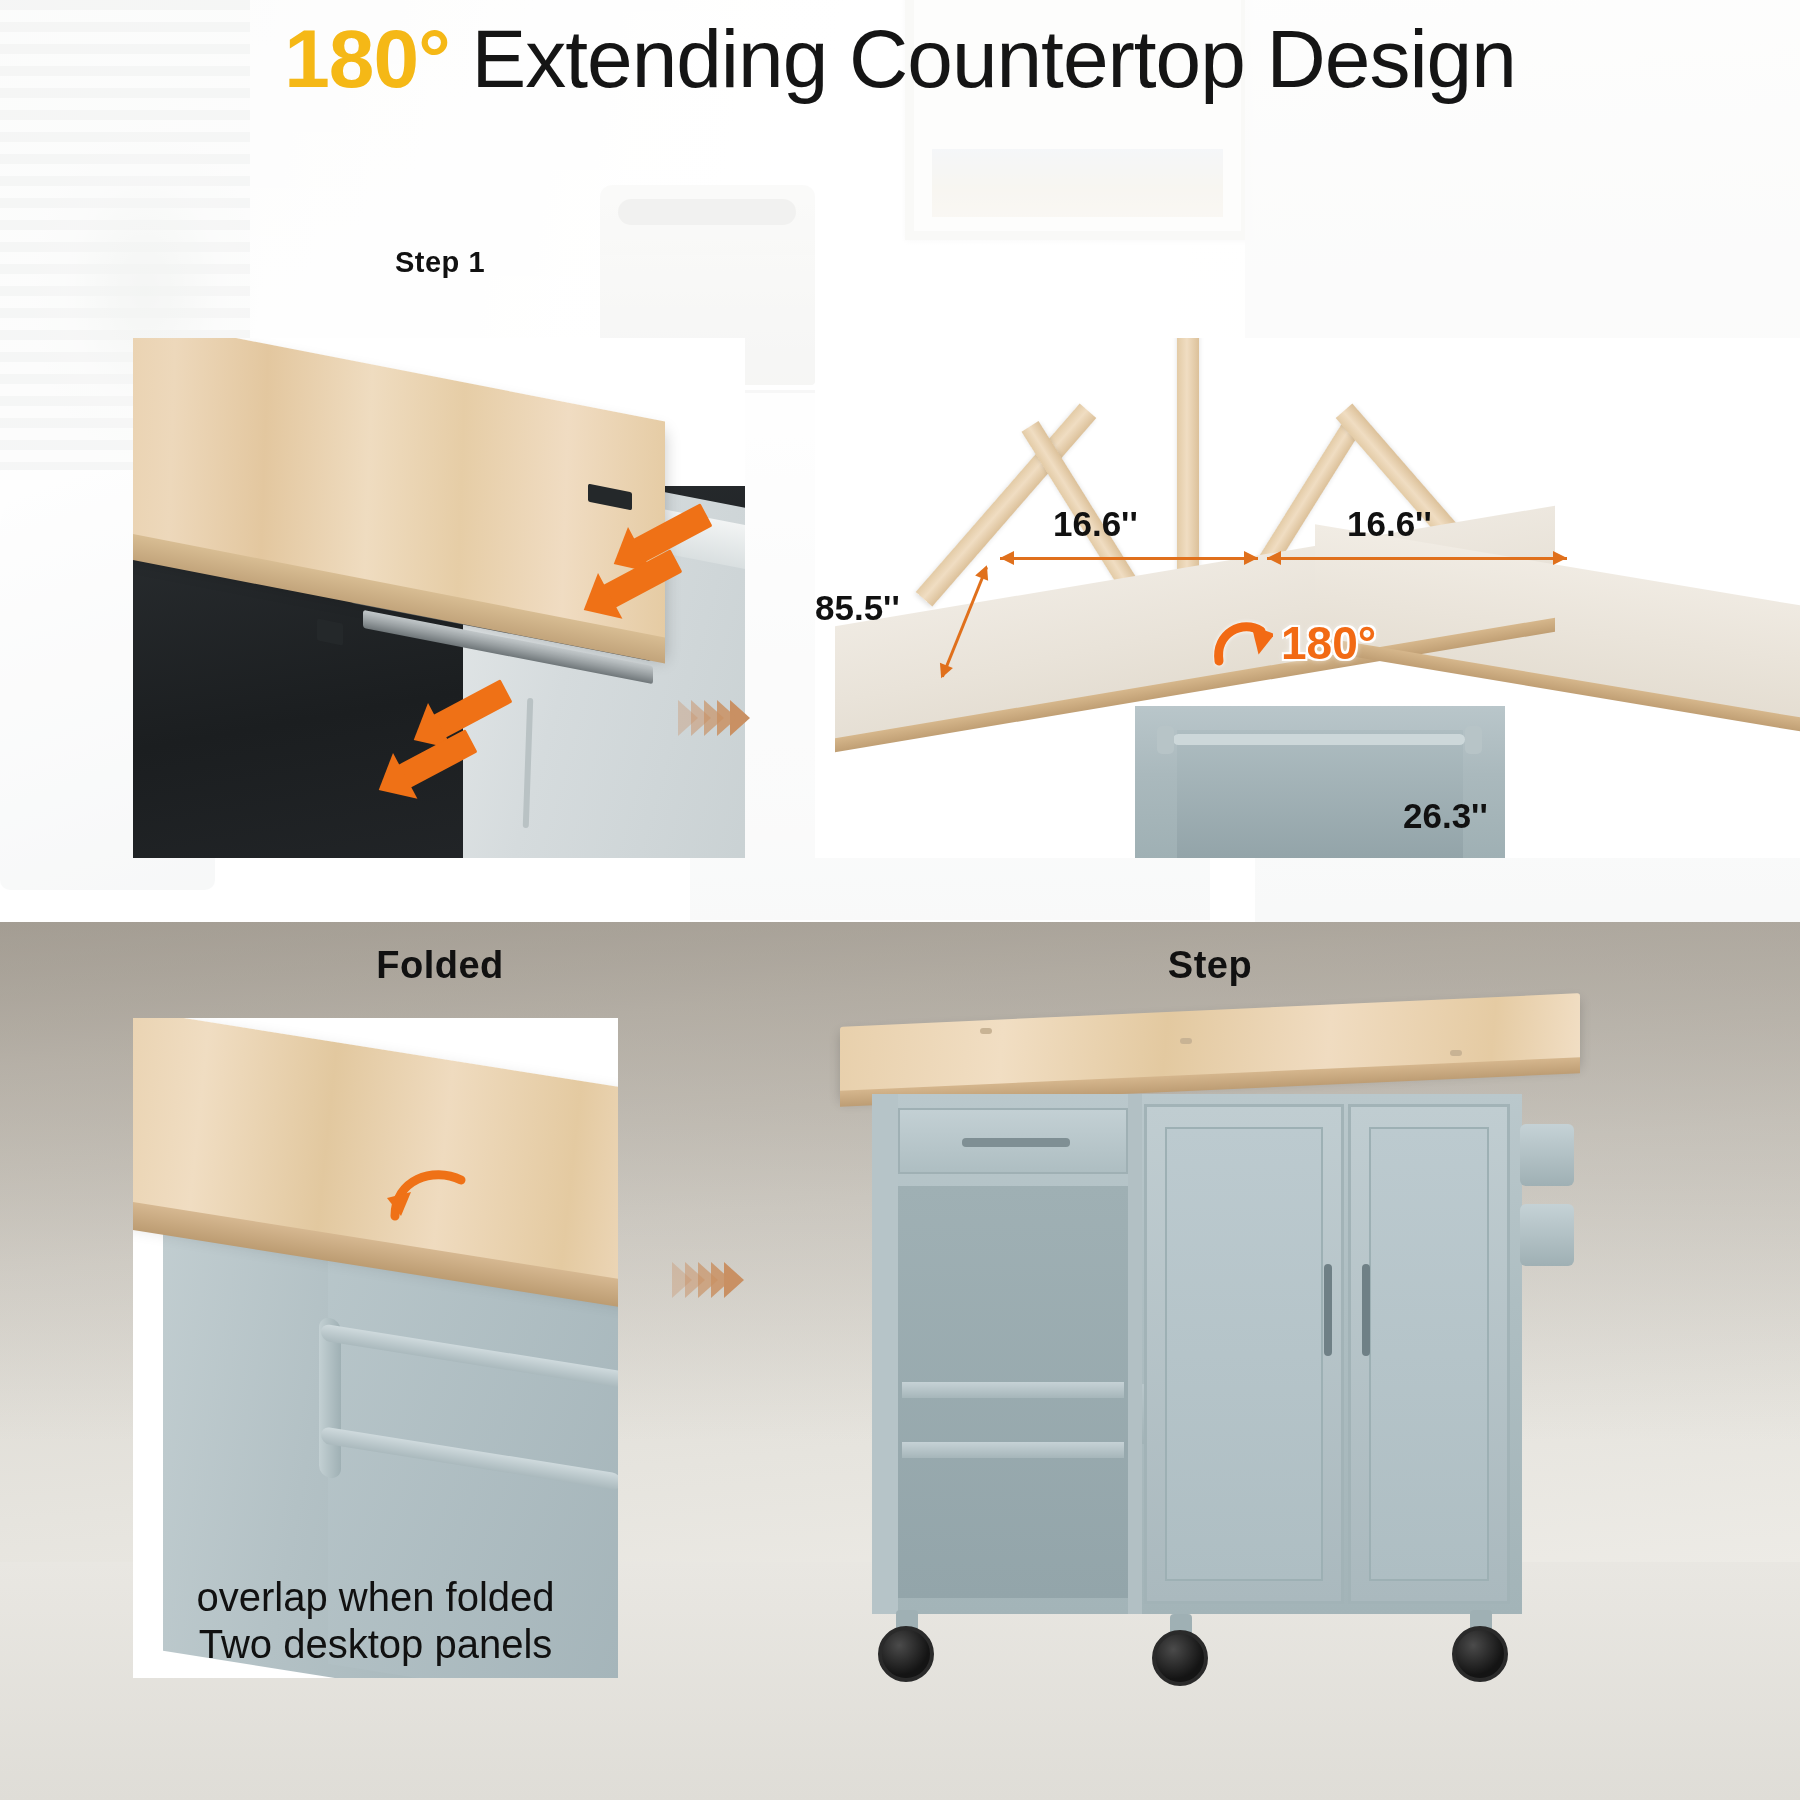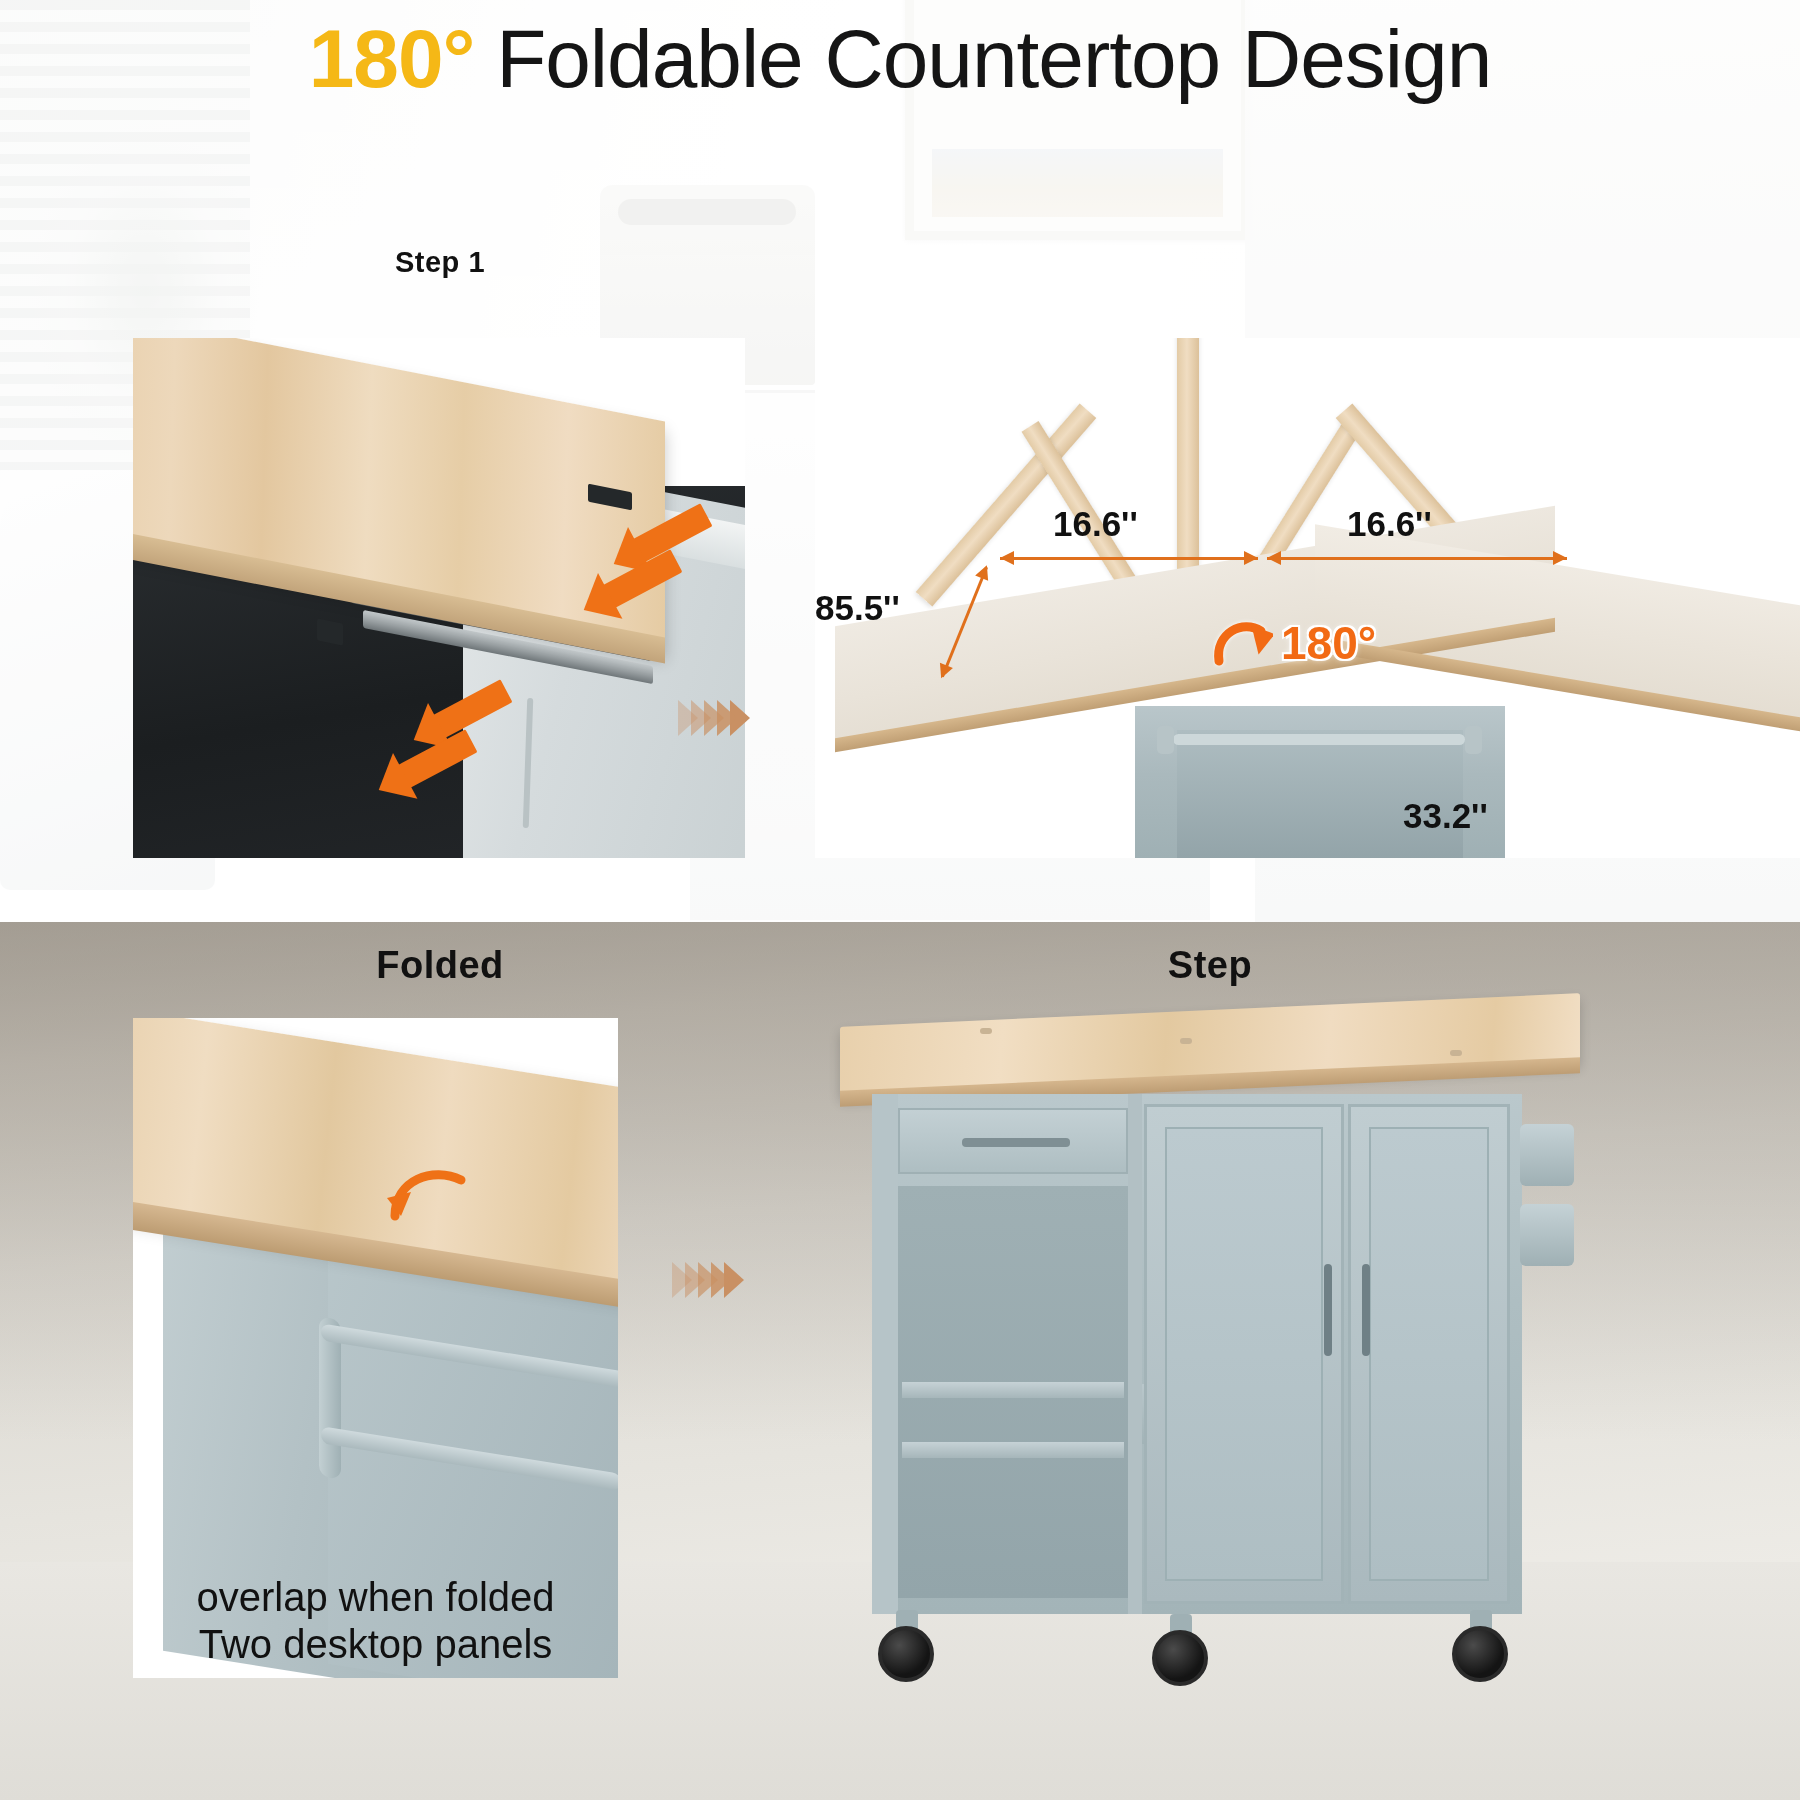--- a/index.html
+++ b/index.html
@@ -261,21 +261,21 @@
     <div class="bg-frame-art"></div>
   </div>
   <div class="bg-espresso"></div>
   <div class="bg-cabinet"></div>
   <div class="bg-shelf"></div>
   <div class="bg-rightpanel"></div>
   <div class="bg-veil"></div>
 
   <div id="header">
     <div id="title">
-      <span class="deg">180°</span><span> Foldable Countertop Design</span>
+      <span class="deg">180°</span><span> Extending Countertop Design</span>
     </div>
   </div>
 
   <div class="step-label" id="step1-label">Step 1</div>
 
   <div id="step1-card">
     <div class="s1-dark"></div>
     <div class="s1-cab"></div>
     <div class="s1-rail"></div>
     <div class="s1-slide-a"></div>
@@ -320,21 +320,21 @@
       <div class="s2-knob" style="left:330px;top:20px;"></div>
     </div>
 
     <div class="dimline" style="left:185px;top:219px;width:258px;"></div>
     <div class="dimline" style="left:452px;top:219px;width:300px;"></div>
     <div class="dim-diag" style="left:148px;top:225px;height:118px;transform:rotate(22deg);"></div>
 
     <div class="dimtext" style="left:238px;top:166px;">16.6''</div>
     <div class="dimtext" style="left:532px;top:166px;">16.6''</div>
     <div class="dimtext" style="left:0px;top:250px;">85.5''</div>
-    <div class="dimtext" style="left:588px;top:458px;">33.2''</div>
+    <div class="dimtext" style="left:588px;top:458px;">26.3''</div>
 
     <div class="badge180" style="left:398px;top:278px;">
       <svg width="60" height="52" viewBox="0 0 60 52">
         <path d="M6 44 C2 16 30 2 48 14" stroke="#f26a14" stroke-width="9" fill="none" stroke-linecap="round" paint-order="stroke" style="stroke:#f26a14;filter:drop-shadow(0 0 2px #fff)"></path>
         <path d="M54 34 L32 14 L56 8 Z" fill="#f26a14" transform="rotate(34 44 22)"></path>
       </svg>
       <span>180°</span>
     </div>
   </div>
 </div>

